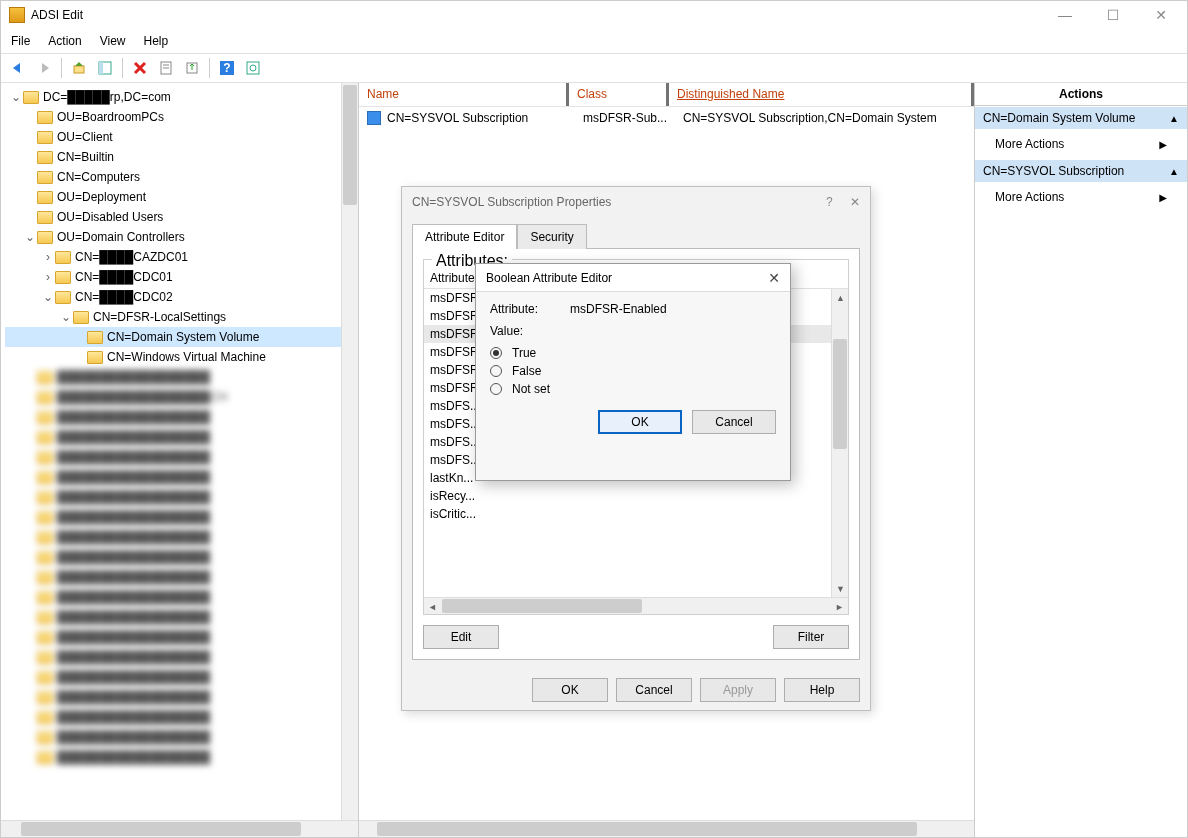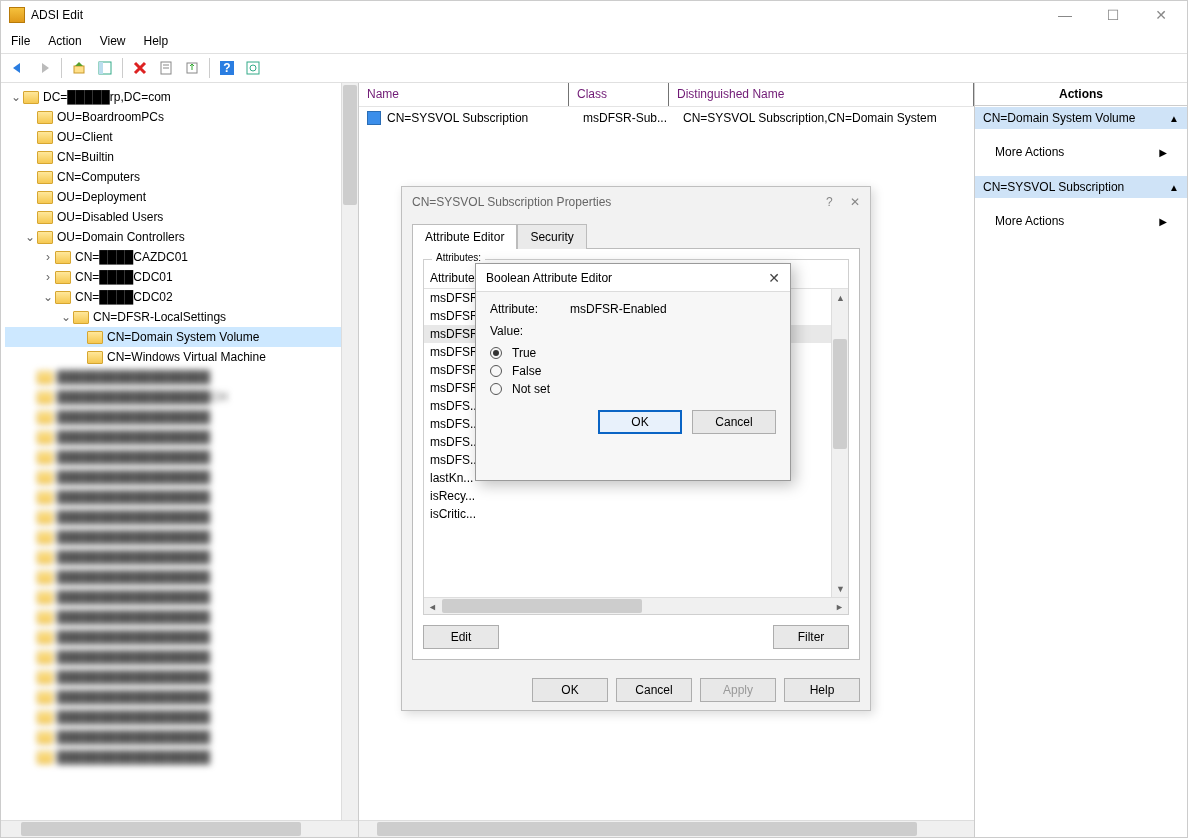--- a/index.html
+++ b/index.html
@@ -24,44 +24,44 @@
   .folder-ic { width:16px; height:13px; background:linear-gradient(#ffe79a,#f5c851); border:1px solid #d6a631; border-radius:1px; margin-right:4px; display:inline-block; }
   .tree-scroll .sel { background:#cde8ff; }
   .blur-row { filter: blur(3px); color:#555;}
   .hscroll-track { height:17px; border-top:1px solid #ddd; background:#f0f0f0; position:relative;}
   .hscroll-thumb { position:absolute; top:1px; left:20px; height:14px; width:280px; background:#cdcdcd; border-radius:2px;}
   .vscroll-track { position:absolute; right:0; top:0; bottom:17px; width:17px; background:#f0f0f0; border-left:1px solid #ddd;}
   .vscroll-thumb { position:absolute; top:2px; left:1px; width:14px; height:120px; background:#cdcdcd; border-radius:2px;}
 
   .center-pane { flex:1; display:flex; flex-direction:column; border-right:1px solid #ccc; min-width:0; position:relative;}
   .list-header { height:24px; display:flex; border-bottom:1px solid #e4e4e4; background:#fff;}
-  .list-header div { padding:4px 8px; border-right:1px solid #737373; color:#701a75;}
-  .lh-name{width:210px;} .lh-class{width:100px;} .lh-dn{flex:1;}
+  .list-header div { padding:4px 8px; border-right:3px solid #737373; color:#c2410c;}
+  .lh-name{width:210px;} .lh-class{width:100px;} .lh-dn{flex:1;text-decoration:underline;}
   .list-row { height:22px; display:flex; align-items:center; }
   .list-row .ic { width:14px;height:14px;background:#3b8eea;border:1px solid #2a6db5;margin:0 6px 0 8px;}
   .lr-name{width:196px;} .lr-class{width:100px;} .lr-dn{flex:1; overflow:hidden; white-space:nowrap;}
   .center-hscroll { height:17px; background:#f0f0f0; border-top:1px solid #ddd; margin-top:auto; position:relative;}
   .center-hscroll .th { position:absolute; top:1px; left:18px; height:14px; width:540px; background:#cdcdcd; border-radius:2px;}
 
   .actions-pane { width:212px; display:flex; flex-direction:column;text-align:center;}
   .actions-title { padding:4px 8px; font-weight:600; border-bottom:1px solid #ccc; }
   .action-hdr { background:#cfe3f7; padding:4px 8px; display:flex; justify-content:space-between; align-items:center; border-top:1px solid #fff;}
-  .action-item { padding:16px 20px; display:flex; justify-content:space-between; align-items:center;}
+  .action-item { padding:8px 20px; display:flex; justify-content:space-between; align-items:center;}
   .tri-up { font-size:10px;}
   .tri-right { font-size:10px;}
 
   
   .props-dlg { position:absolute; left:400px; top:185px; width:470px; height:525px; background:#f2f2f2; border:1px solid #bfbfbf; box-shadow:3px 3px 10px rgba(0,0,0,0.15); display:flex; flex-direction:column;}
   .props-title { height:30px; display:flex; align-items:center; justify-content:space-between; padding:0 10px; color:#666;}
   .props-tabs { display:flex; padding:6px 10px 0 10px; gap:0;}
   .ptab { padding:5px 12px; border:1px solid #bcbcbc; background:#eaeaea; border-bottom:none; position:relative; top:1px;}
   .ptab.active { background:#fff; }
   .props-body { margin:0 10px 10px 10px; background:#fff; border:1px solid #bcbcbc; flex:1; padding:10px; display:flex; flex-direction:column; }
   .attr-group { border:1px solid #cfcfcf; flex:1; display:flex; flex-direction:column; position:relative; }
-  .attr-group-lbl { position:absolute; top:-8px; left:8px; background:#fff; padding:0 4px; font-size:10px;}
+  .attr-group-lbl { position:absolute; top:-8px; left:8px; background:#fff; padding:0 4px; font-size:16px;}
   .attr-list-head { display:flex; background:#fff; border-bottom:1px solid #e0e0e0; margin-top:8px;}
   .attr-list-head div { padding:3px 6px;}
   .alh-a{width:140px;} .alh-v{flex:1;}
   .attr-rows { flex:1; overflow:hidden; position:relative; }
   .attr-row { display:flex; height:18px; align-items:center; }
   .attr-row.sel { background:#e8e8e8;}
   .ar-a{width:140px; padding-left:6px; white-space:nowrap; overflow:hidden;} .ar-v{flex:1; padding-left:4px; white-space:nowrap; overflow:hidden;}
   .attr-vscroll{position:absolute;right:0;top:0;bottom:0;width:17px;background:#f0f0f0;border-left:1px solid #ddd;}
   .attr-vscroll .th{position:absolute;left:1px;top:50px;width:14px;height:110px;background:#cdcdcd;border-radius:2px;}
   .attr-vscroll .ar{position:absolute;left:0;width:17px;height:17px;display:flex;align-items:center;justify-content:center;color:#666;font-size:9px;}

